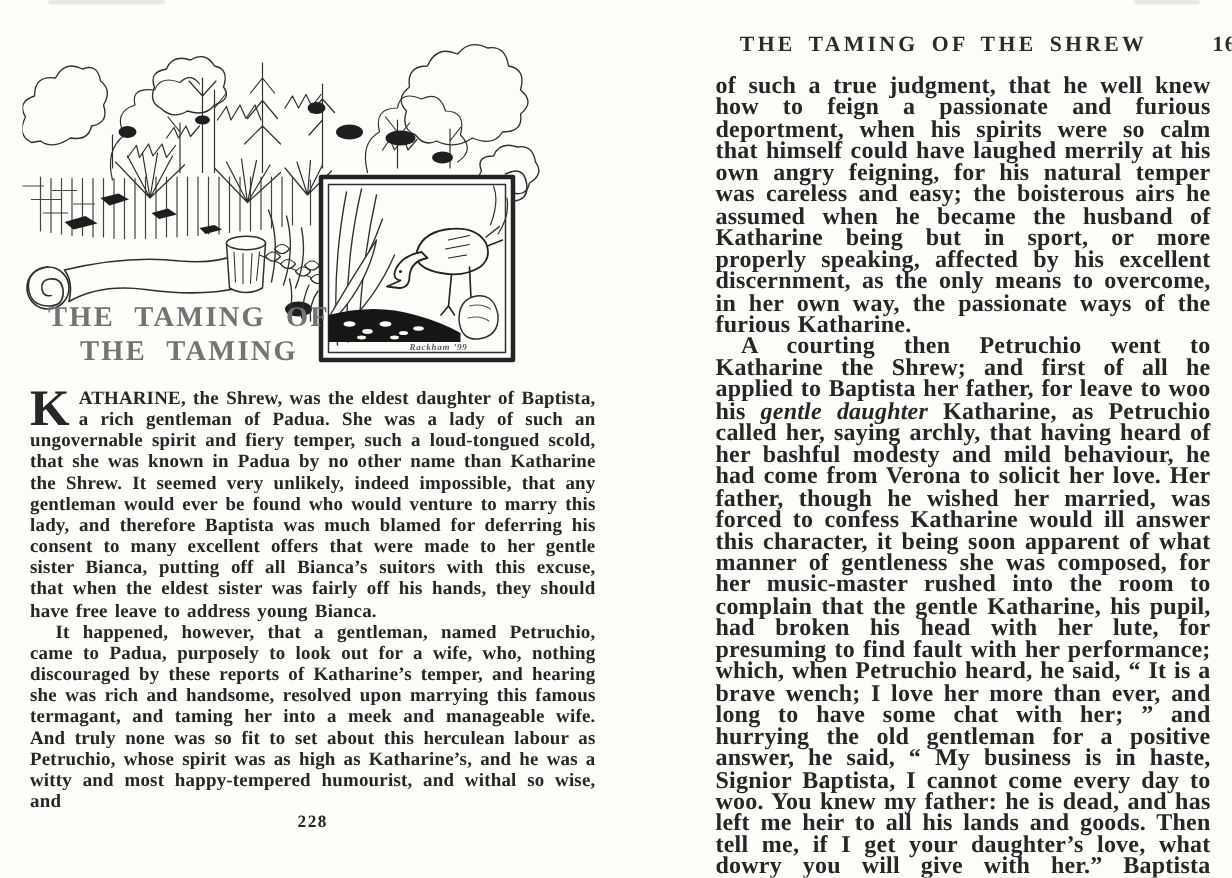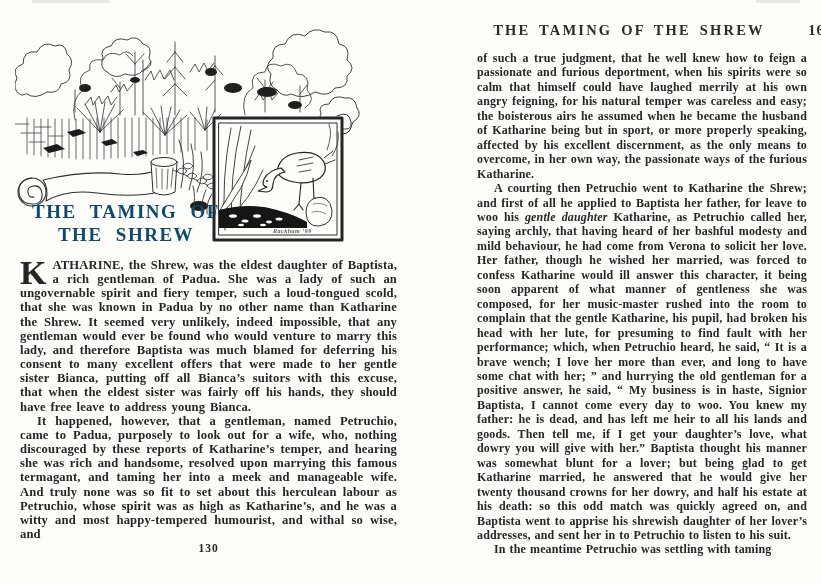--- a/index.html
+++ b/index.html
@@ -10,28 +10,28 @@
   }
   .spread{position:relative;width:821px;height:585px;}
   .page{position:absolute;top:0;font-weight:bold;}
   .page-left{left:20px;width:377px;padding-top:20px;}
   .page-right{left:477px;width:330px;}
   .illus{position:relative;height:238px;}
   .illus svg{position:absolute;left:-5px;top:0;}
   .chapter-title{
     position:absolute;left:0;top:181px;width:212px;
     text-align:center;font-size:19px;line-height:22.5px;
-    letter-spacing:1.5px;word-spacing:7px;color:#0c4a6e;
+    letter-spacing:1.5px;word-spacing:7px;color:#737373;
   }
   .body{
     margin:0;text-align:justify;
     letter-spacing:0.15px;word-spacing:1.4px;
   }
   .page-left .body{font-size:12.6px;line-height:14.15px;}
-  .page-right .body{font-size:12px;line-height:14.45px;word-spacing:0.8px;}
+  .page-right .body{font-size:16px;line-height:14.45px;word-spacing:0.8px;}
   .indent{text-indent:17px;}
   .dropcap{
     float:left;font-size:34px;line-height:24px;
     padding:3px 6px 0 0;letter-spacing:0;
   }
   .folio{
     text-align:center;font-size:11.5px;letter-spacing:1px;
     margin-top:1px;
   }
   .running-head{
@@ -172,30 +172,30 @@
           <g stroke-width="1" fill="#fdfdfa">
             <path d="M300 178 Q314 174 317 190 Q318 204 304 206 Q292 207 291 193 Q291 181 300 178 Z"></path>
             <path d="M298 184 q8 -2 14 2 m-15 6 q8 -2 14 2" fill="none" stroke="#555555" stroke-width="0.7"></path>
           </g>
           <text x="258" y="213" font-size="6" font-style="italic" fill="#5a5a5a" stroke="none" letter-spacing="0.5">Rackham ’99</text>
         </g>
       </svg>
 
       <div class="chapter-title">
         <div>THE TAMING OF</div>
-        <div>THE SHREW</div>
+        <div>THE TAMING</div>
       </div>
     </div>
 
     <p class="body">
       <span class="dropcap">K</span><span>ATHARINE, the Shrew, was the eldest daughter of Baptista, a rich gentleman of Padua.  She was a lady of such an ungovernable spirit and fiery temper, such a loud-tongued scold, that she was known in Padua by no other name than Katharine the Shrew.  It seemed very unlikely, indeed impossible, that any gentleman would ever be found who would venture to marry this lady, and therefore Baptista was much blamed for deferring his consent to many excellent offers that were made to her gentle sister Bianca, putting off all Bianca’s suitors with this excuse, that when the eldest sister was fairly off his hands, they should have free leave to address young Bianca.</span>
     </p>
     <p class="body indent">It happened, however, that a gentleman, named Petruchio, came to Padua, purposely to look out for a wife, who, nothing discouraged by these reports of Katharine’s temper, and hearing she was rich and handsome, resolved upon marrying this famous termagant, and taming her into a meek and manageable wife.  And truly none was so fit to set about this herculean labour as Petruchio, whose spirit was as high as Katharine’s, and he was a witty and most happy-tempered humourist, and withal so wise, and</p>
 
-    <div class="folio">130</div>
+    <div class="folio">228</div>
   </section>
 
   <section class="page page-right">
 
     <header class="running-head">
       <span>THE TAMING OF THE SHREW</span>
       <span class="rh-folio">163</span>
     </header>
 
     <p class="body">of such a true judgment, that he well knew how to feign a passionate and furious deportment, when his spirits were so calm that himself could have laughed merrily at his own angry feigning, for his natural temper was careless and easy; the boisterous airs he assumed when he became the husband of Katharine being but in sport, or more properly speaking, affected by his excellent discernment, as the only means to overcome, in her own way, the passionate ways of the furious Katharine.</p>

